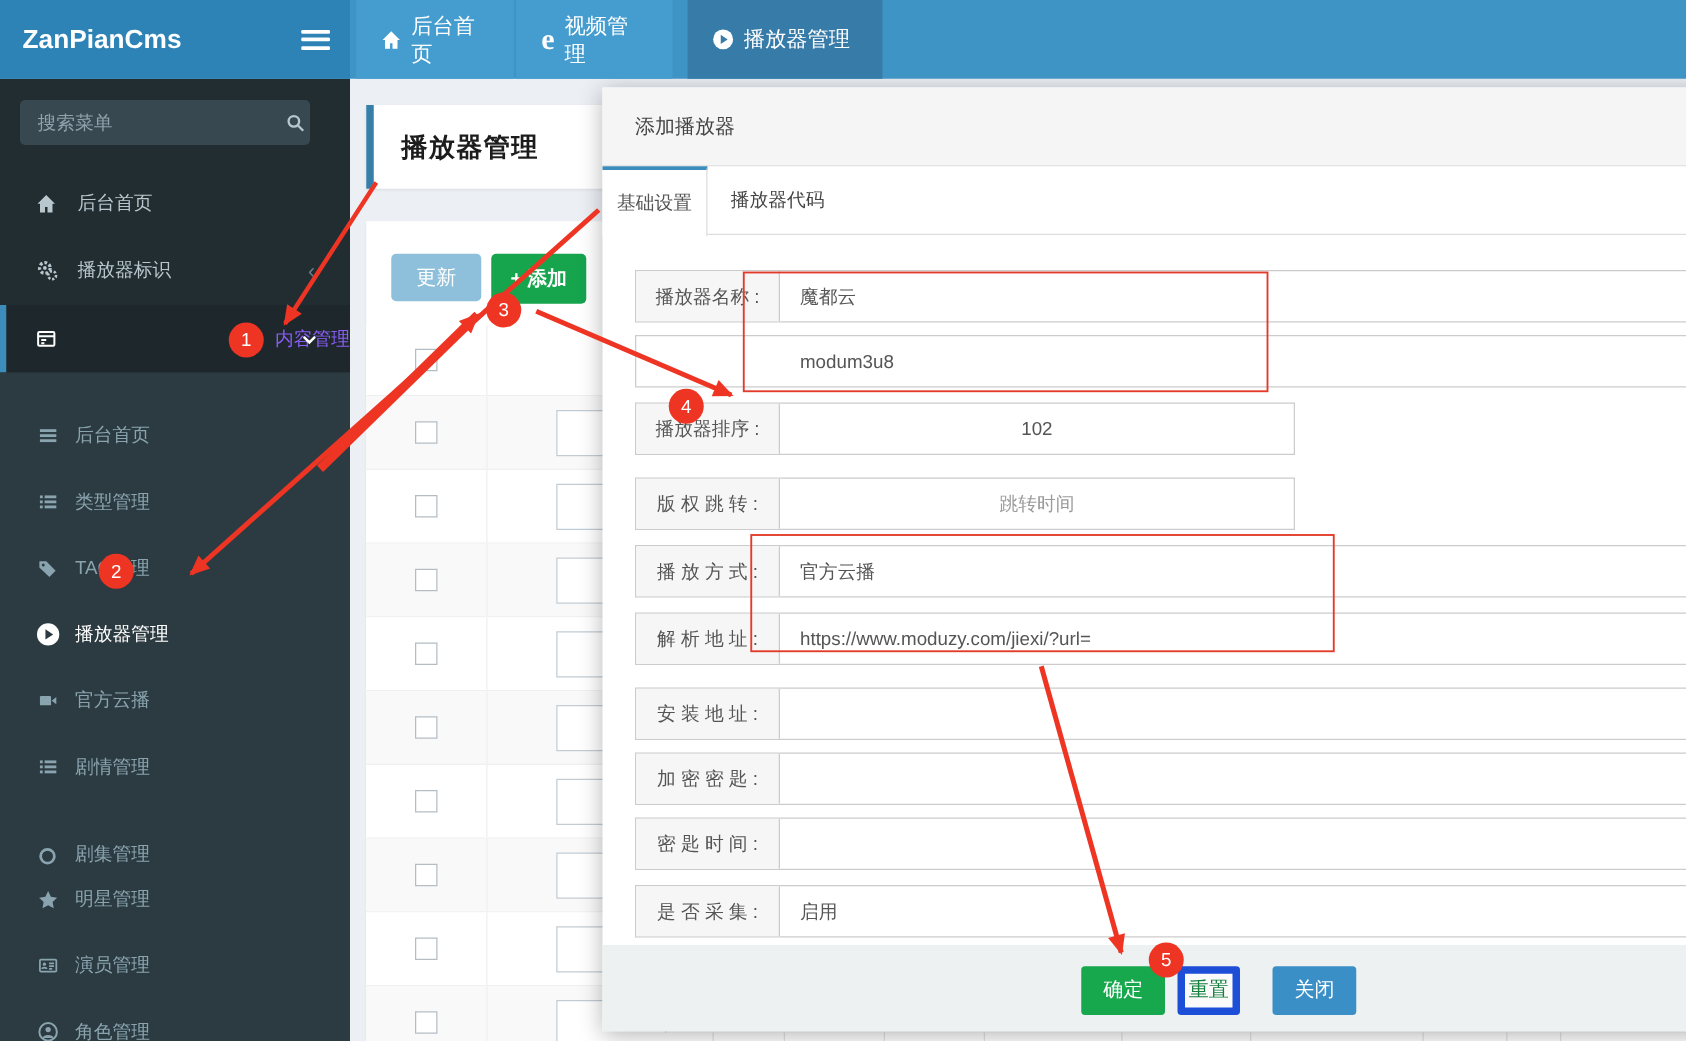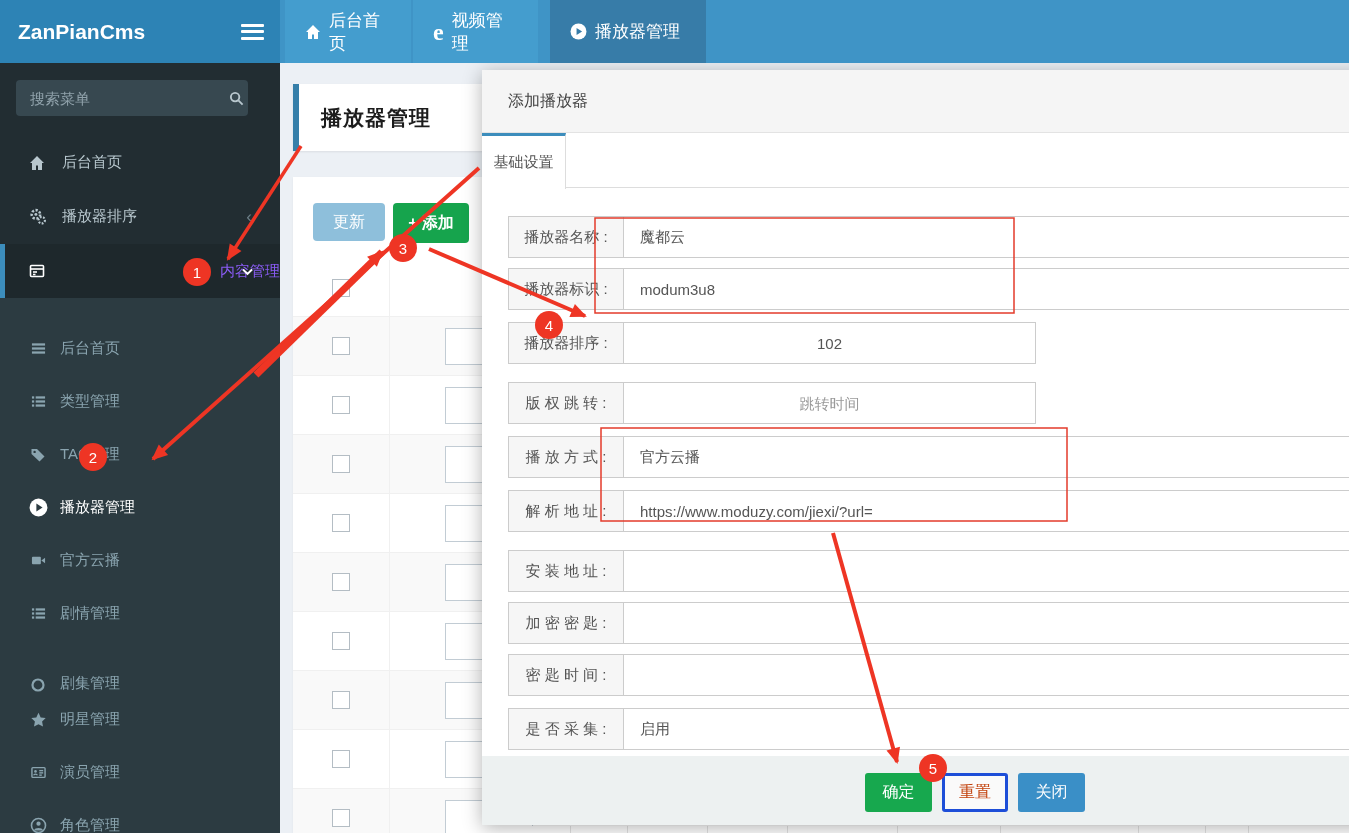--- a/index.html
+++ b/index.html
@@ -70,21 +70,21 @@
   .f-row { position:absolute; left:26px; height:42px; border:1px solid #ccc; background:#fff; }
   .f-label { position:absolute; left:0; top:0; bottom:0; width:115px; background:#f6f6f6; border-right:1px solid #ccc;
              display:flex; align-items:center; justify-content:center; font-size:15px; color:#555; white-space:pre; }
   .f-input { position:absolute; left:115px; top:0; right:0; bottom:0; border:none; outline:none; font-size:15px; color:#555; padding:0 16px; background:transparent; font-family:inherit; }
   .f-input.center { text-align:center; }
   .f-input::placeholder { color:#9a9a9a; }
   .w-full { width:1200px; } .w-short { width:528px; }
   .m-foot { position:absolute; left:0; top:686px; width:100%; height:69px; background:#edf1f1; }
   .m-btn { position:absolute; top:17px; height:39px; border-radius:3px; font-size:16px; border:none; cursor:pointer; }
   .m-ok { left:383px; width:67px; background:#17a84e; color:#fff; }
-  .m-reset { left:460px; width:66px; background:#fafafa; border:3px solid #1d4ed8; color:#c2410c; }
+  .m-reset { left:460px; width:50px; background:#fafafa; border:6px solid #1d4ed8; color:#15803d; }
   .m-close { left:536px; width:67px; background:#3a8fc7; color:#fff; }
 
   
   .ann-svg { position:absolute; left:0; top:0; z-index:50; pointer-events:none; }
   .step { position:absolute; width:28px; height:28px; border-radius:50%; background:#ee3524; color:#fff;
           font-size:15px; display:flex; align-items:center; justify-content:center; z-index:55; pointer-events:none; }
   svg.mini { display:block; }
 </style>
 </head>
 <body>
@@ -213,21 +213,21 @@
       <span>后台首页</span>
     </div>
     <div class="side-item" style="top:127px;">
       <span class="ic">
         <svg class="mini" width="17" height="17" viewBox="0 0 16 16" fill="none" stroke="currentColor">
             <circle cx="6.5" cy="6" r="4" stroke-width="2.4" stroke-dasharray="2.1 1.5"></circle>
             <circle cx="6.5" cy="6" r="1.4" fill="currentColor" stroke="none"></circle>
             <circle cx="12" cy="11.5" r="3" stroke-width="2" stroke-dasharray="1.7 1.3"></circle>
           </svg>
       </span>
-      <span>播放器排序</span>
+      <span>播放器标识</span>
       <span class="angle">‹</span>
     </div>
     <div class="side-item active-parent" style="top:181px;height:54px;">
       <span class="ic">
         <svg class="mini" width="16" height="16" viewBox="0 0 16 16" fill="none" stroke="currentColor" stroke-width="1.6">
             <rect x="1.5" y="2.5" width="13" height="11" rx="1"></rect>
             <path d="M1.5 6 H14.5"></path>
             <path d="M4 9 H8"></path>
             <path d="M4 11.5 H6.5"></path>
           </svg>
@@ -344,28 +344,28 @@
       </div>
     </div>
   </div>
 
   <div class="modal">
     <div class="m-head">
       <span>添加播放器</span>
     </div>
     <div class="m-tabs">
       <div class="m-tab on">基础设置</div>
+      <div class="m-tab off">播放器代码</div>
     </div>
 
     <div class="f-row w-full" style="top:146px;">
       <div class="f-label">播放器名称 :</div>
       <input class="f-input" value="魔都云" style="">
     </div>
     <div class="f-row w-full" style="top:198px;">
-      <div class="f-label">播放器标识 :</div>
       <input class="f-input" value="modum3u8" style="">
     </div>
     <div class="f-row w-short" style="top:252px;">
       <div class="f-label">播放器排序 :</div>
       <input class="f-input center" value="102" style="">
     </div>
     <div class="f-row w-short" style="top:312px;">
       <div class="f-label">版 权 跳 转 :</div>
       <input class="f-input center" placeholder="跳转时间" style="">
     </div>

